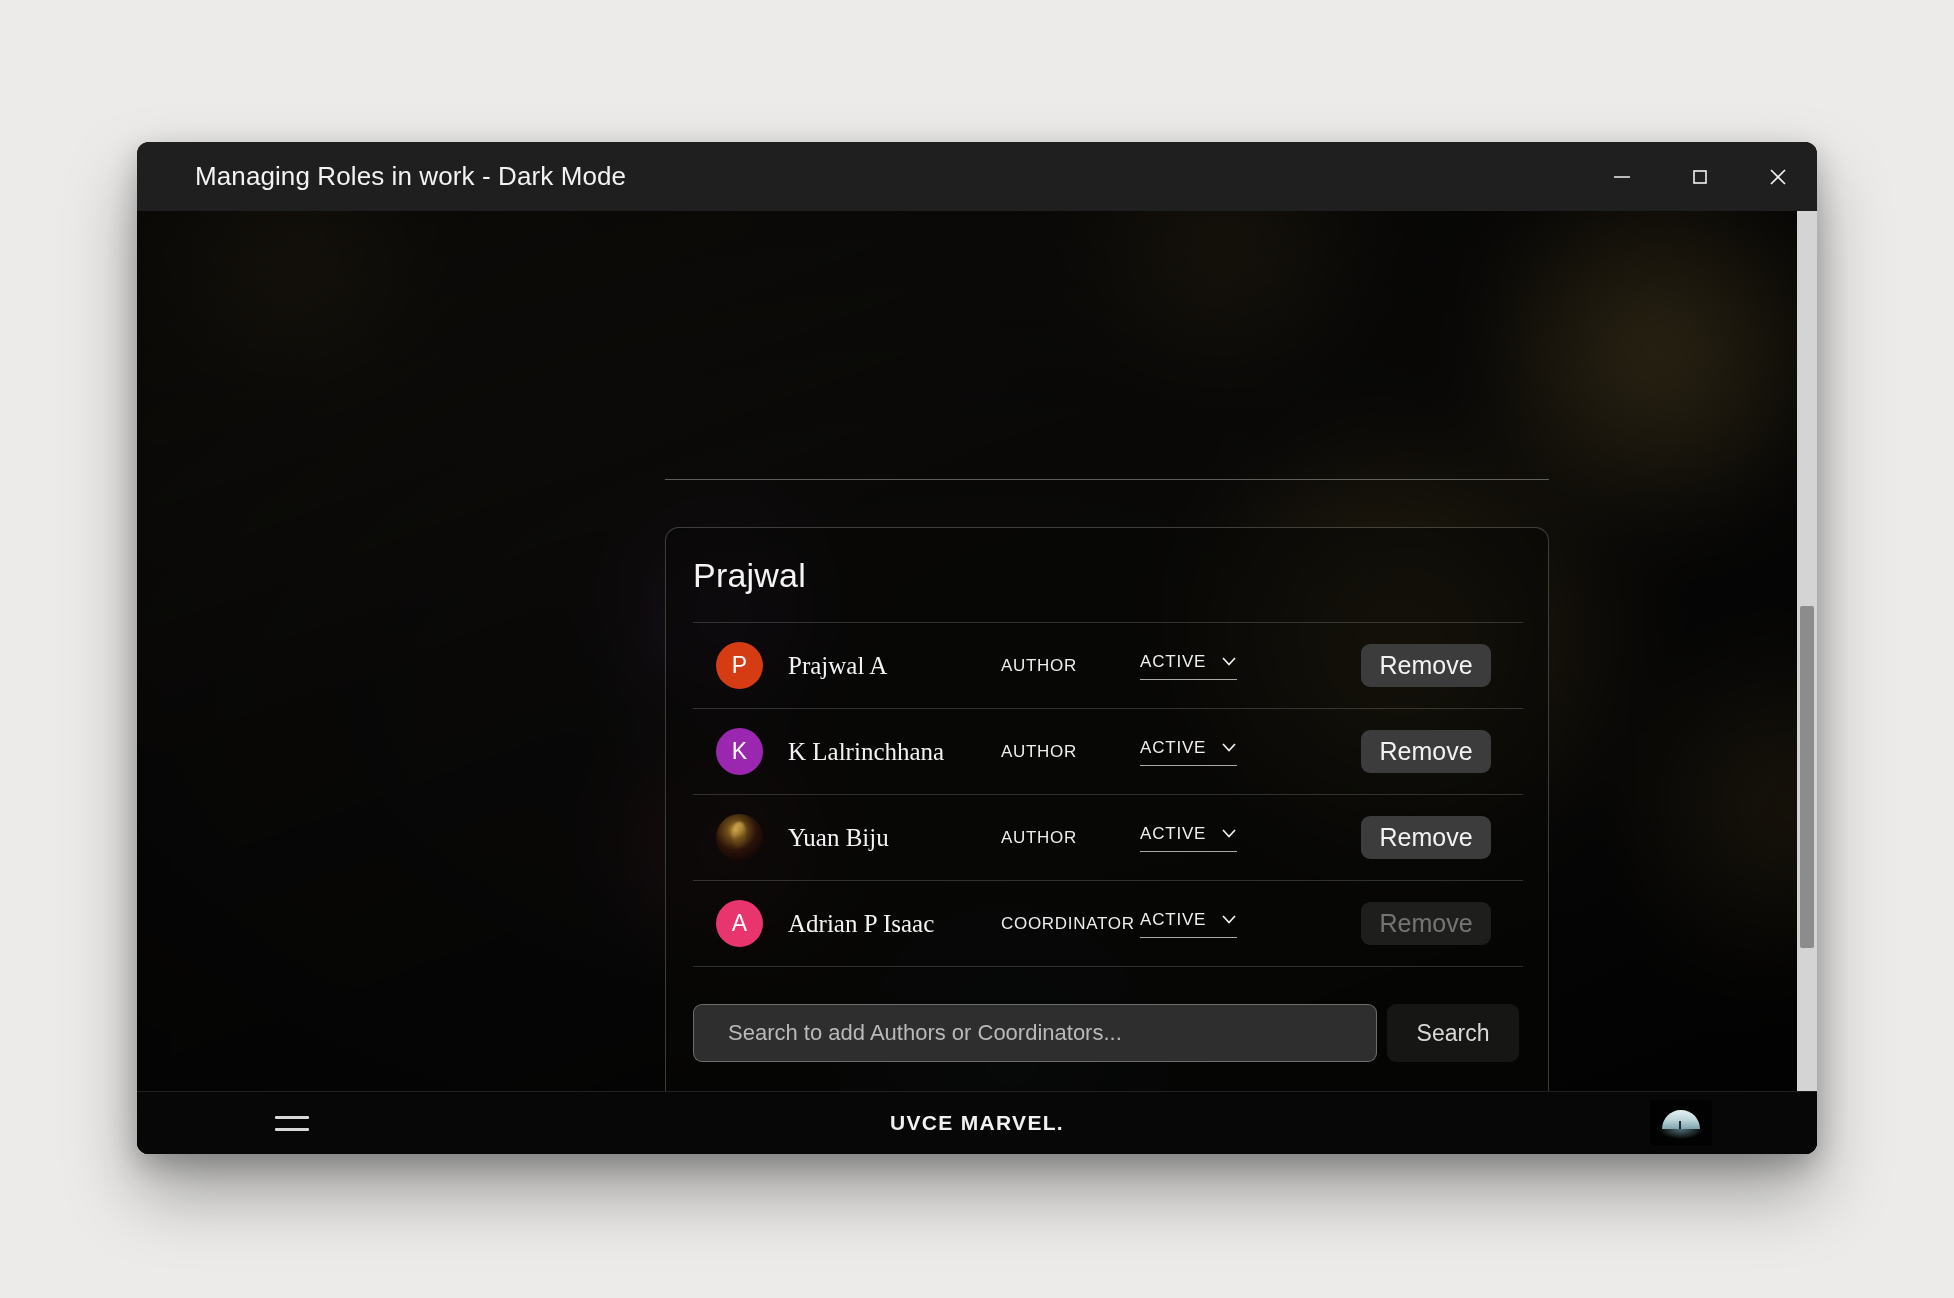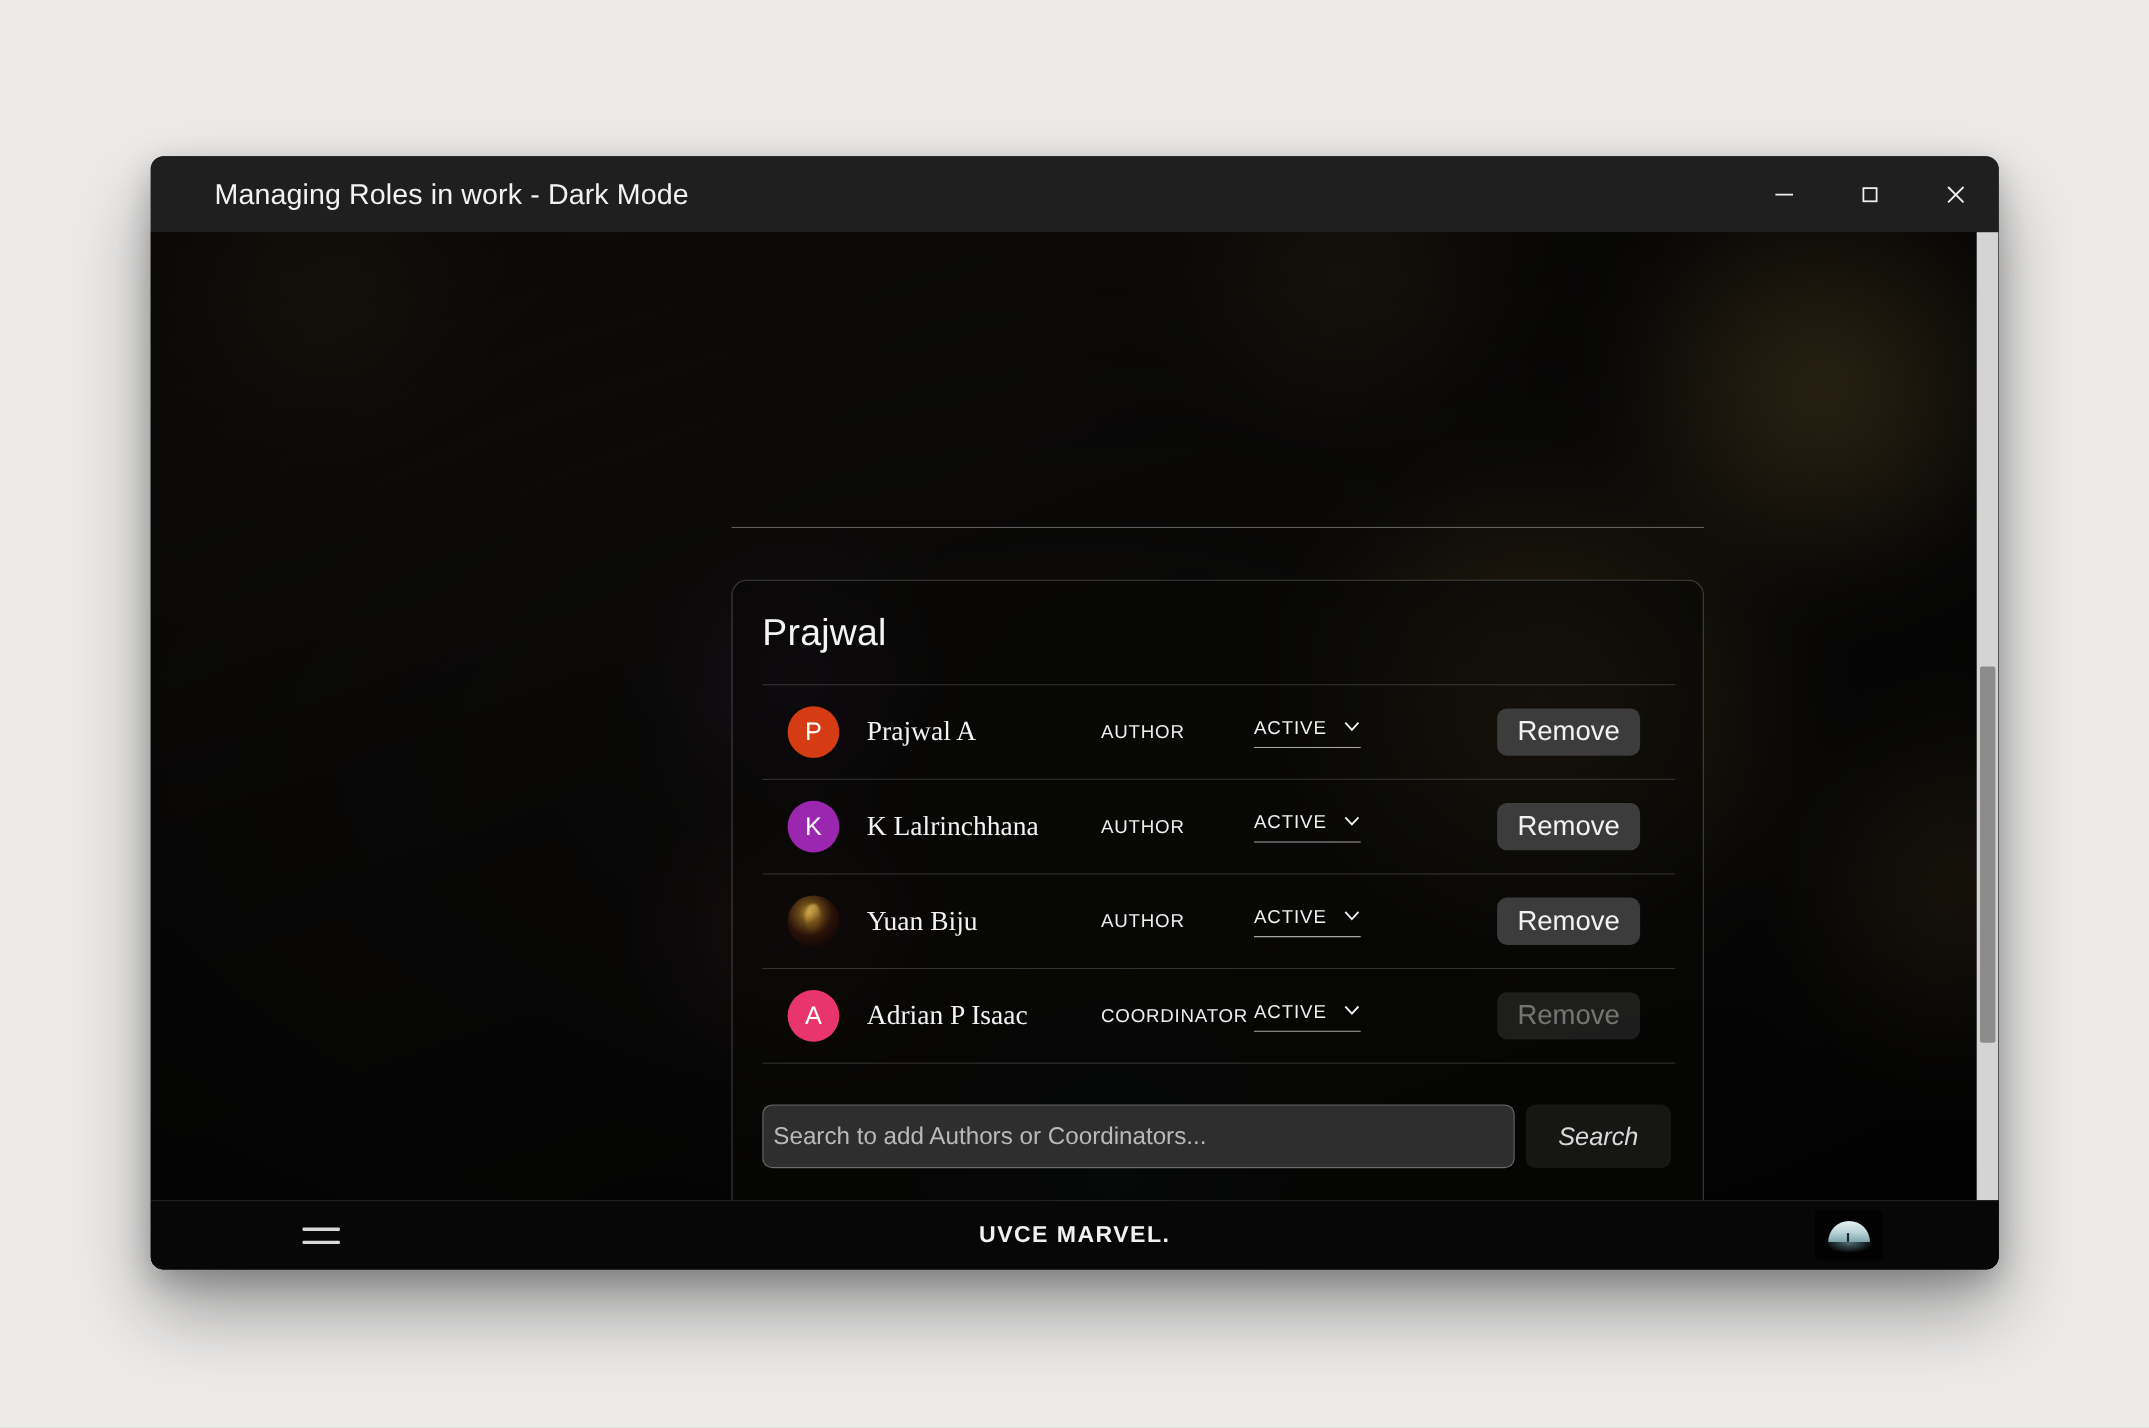--- a/index.html
+++ b/index.html
@@ -264,36 +264,35 @@
   }
   .search-input {
     width: 684px;
     height: 58px;
     border-radius: 9px;
     background: #2e2e2e;
     border: 1px solid rgba(255,255,255,0.30);
     color: #f0f0f0;
     font-size: 22px;
     font-family: "Liberation Sans", sans-serif;
-    padding: 0 9px;
+    padding: 0 34px;
     outline: none;
   }
   .search-input::placeholder { color: #b9b9b9; }
   .search-btn {
     margin-left: 10px;
     width: 132px;
     height: 58px;
     border-radius: 9px;
     background: rgba(64,64,64,0.30);
     color: #d9d9d9;
     font-size: 23px;
     font-family: "Liberation Sans", sans-serif;
     border: none;
     cursor: pointer;
-    font-style: italic;
   }
 
   
   .scrollbar-track {
     position: absolute;
     right: 0;
     top: 0;
     bottom: 63px;
     width: 20px;
     background: #d4d4d4;

